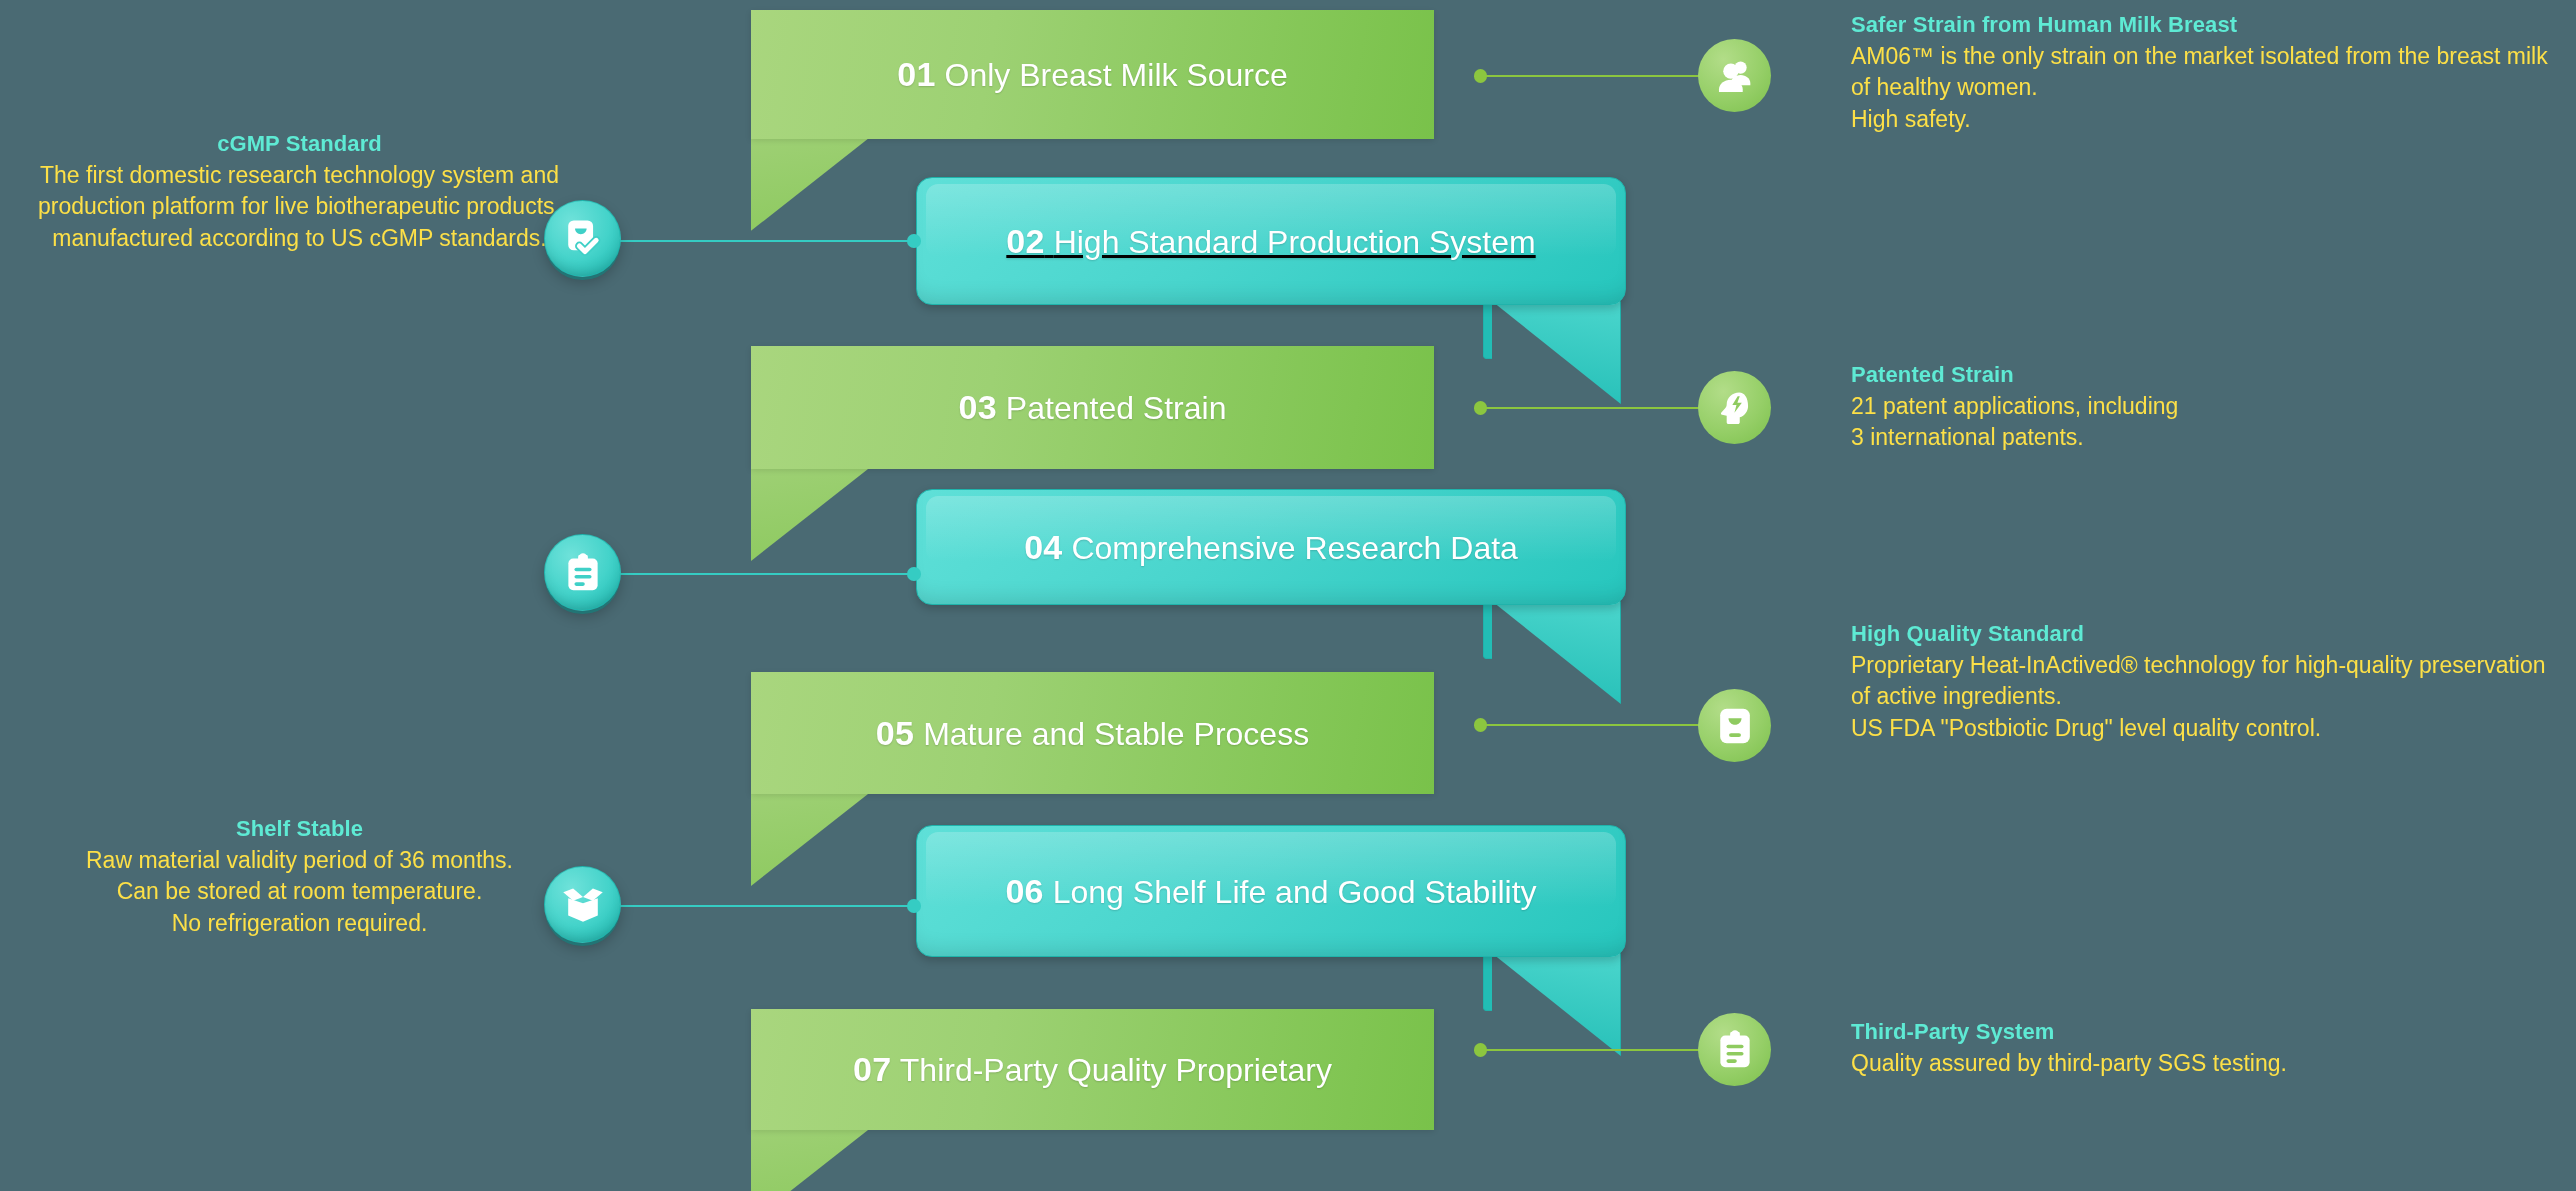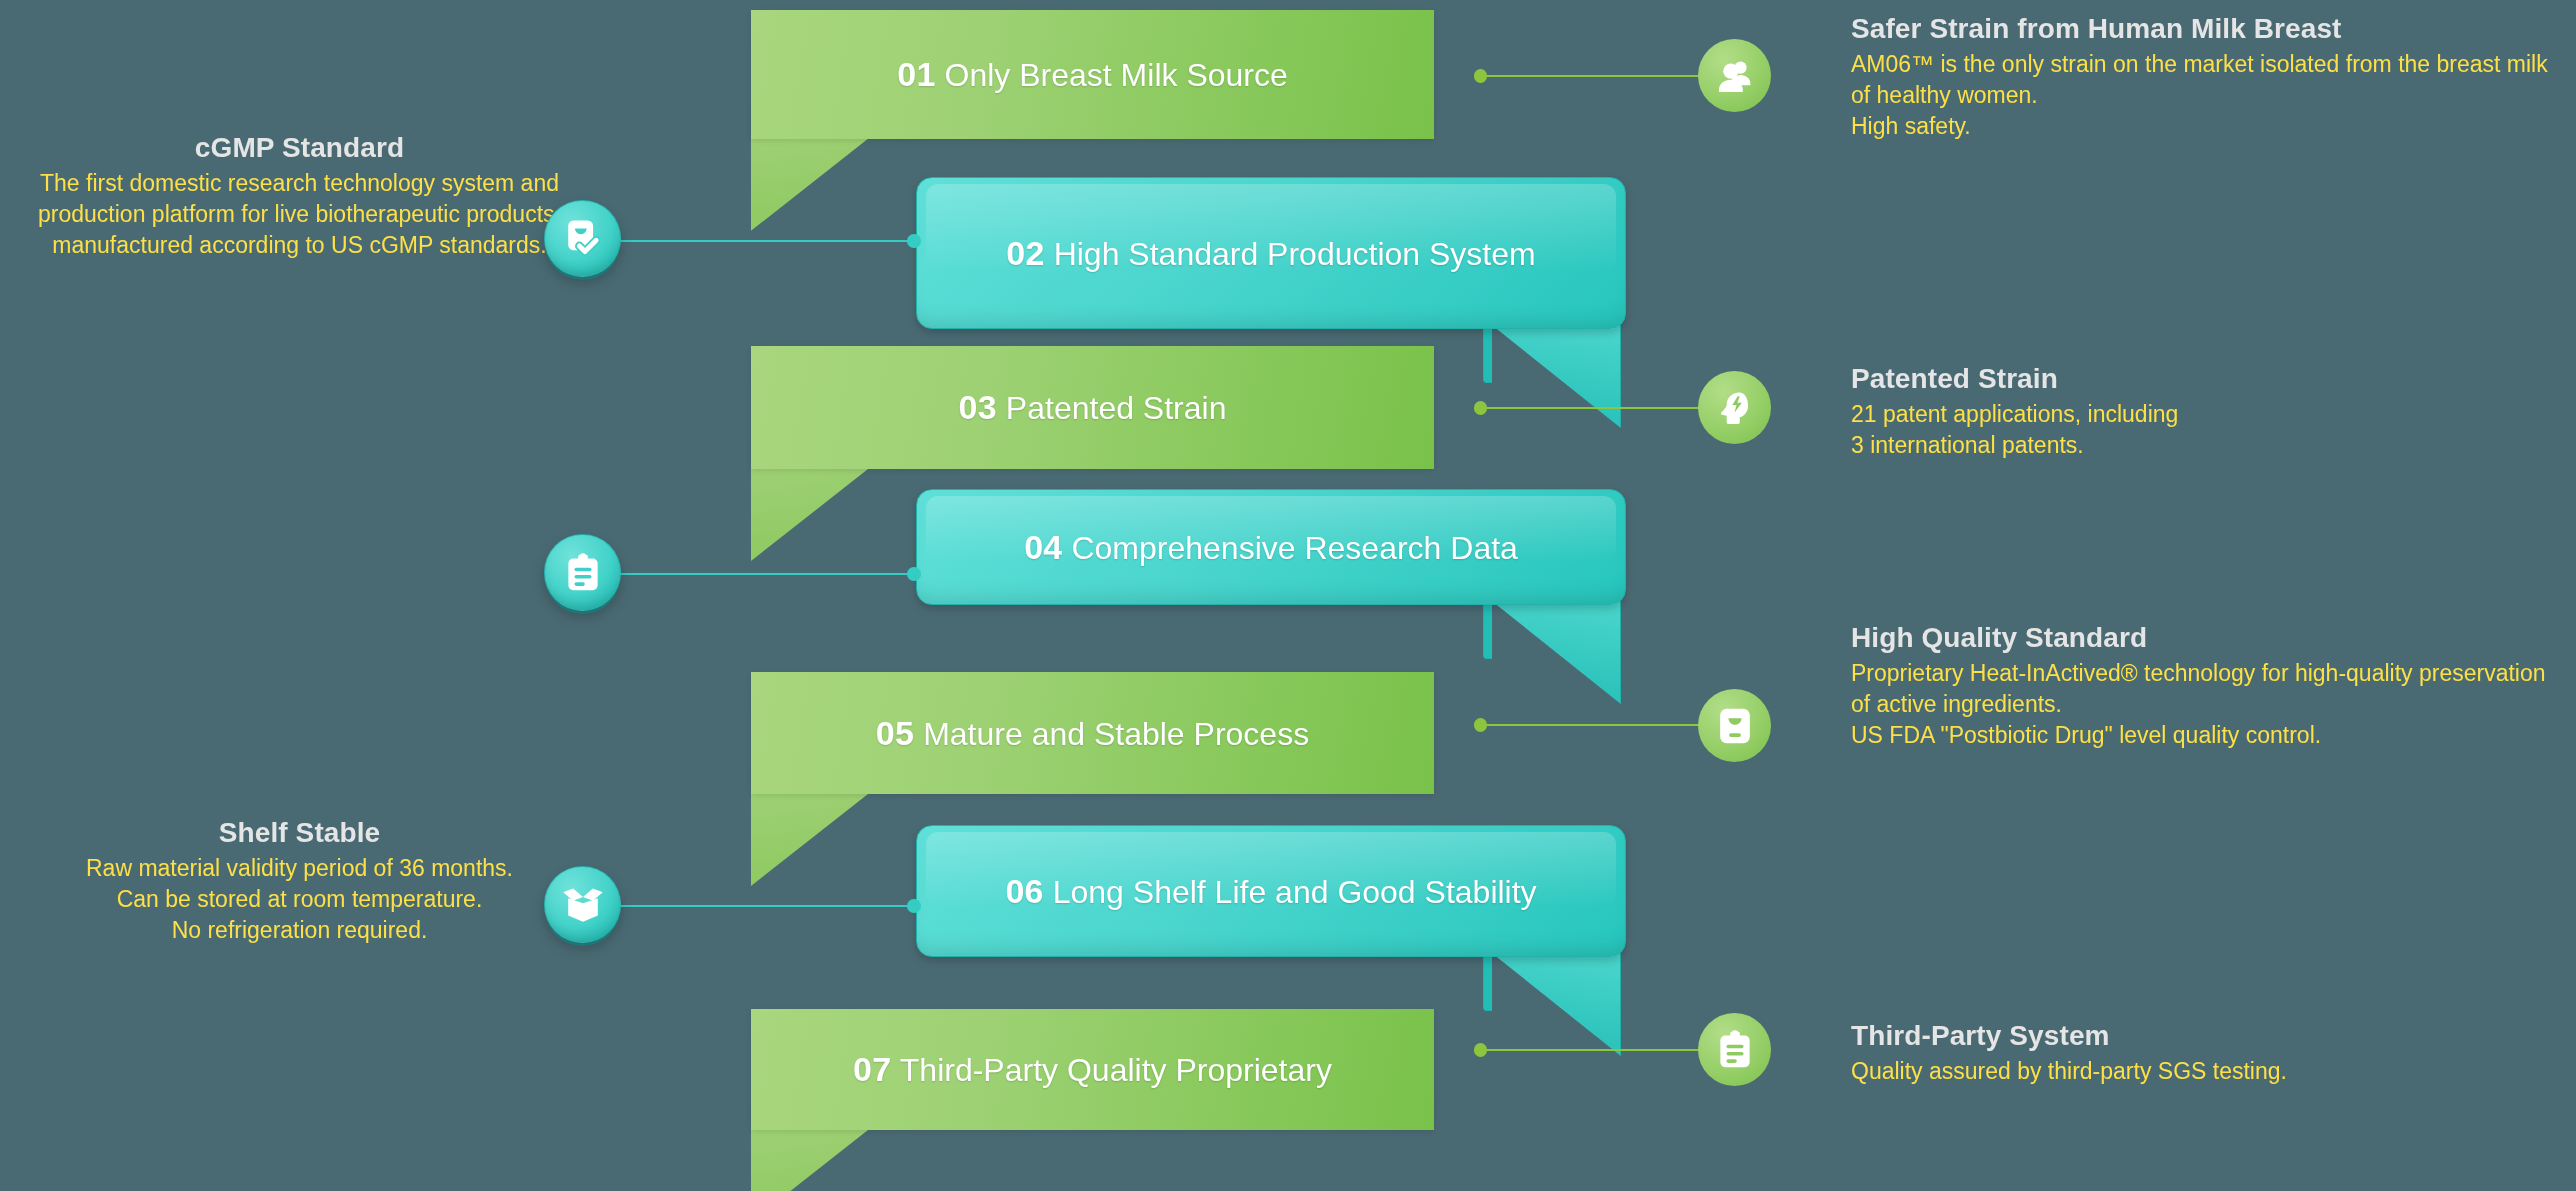--- a/index.html
+++ b/index.html
@@ -9,23 +9,23 @@
     font-family: "Liberation Sans", sans-serif;
     position: relative;
     overflow: hidden;
   }
   #stage { position: absolute; inset: 0; }
 
   
   .side-text { position: absolute; color: #4a4a4a; }
   .side-text .st-title {
     font-weight: bold;
-    font-size: 28px;
+    font-size: 22px;
     line-height: 1.25;
-    color: #e5e5e5;
+    color: #5eead4;
     margin-bottom: 2.5px;
     letter-spacing: 0.1px;
   }
   .side-text .st-body {
     font-size: 23px;
     line-height: 1.36;
     color: #fde047;
     white-space: pre-line;
   }
   .side-left  { left: 29px; width: 541px; text-align: center; }
@@ -122,21 +122,21 @@
     width: 77px; height: 77px;
     background: radial-gradient(circle at 35% 28%, #6fe2da 0%, #44d3ca 52%, #18b5ad 100%);
     box-shadow: 0 3.7px 0 -0.6px rgba(11,140,134,.55), 0 6.1px 12.3px rgba(0,0,0,.22),
                 inset 0 -8.6px 13.5px -7.4px rgba(0,0,0,.20);
     border: 1.8px solid rgba(16,167,160,.55);
   }
   .badge svg { display: block; }
 
   
   #banner1 { left: 751px; top: 9.8px;   width: 683px; height: 129px; }
-  #banner2 { left: 916px; top: 177px;  width: 710px; height: 152px; }
+  #banner2 { left: 916px; top: 177px;  width: 710px; height: 128px; text-decoration: underline; }
   #banner3 { left: 751px; top: 346px;  width: 683px; height: 123px; }
   #banner4 { left: 916px; top: 489px;  width: 710px; height: 116px; }
   #banner5 { left: 751px; top: 672px; width: 683px; height: 122px; }
   #banner6 { left: 916px; top: 825px; width: 710px; height: 132px; }
   #banner7 { left: 751px; top: 1009px; width: 683px; height: 121px; }
 
   #badge-r1 { left: 1698px; top: 39px;   }
   #badge-r2 { left: 1698px; top: 371px;  }
   #badge-r3 { left: 1698px; top: 689px; }
   #badge-r4 { left: 1698px; top: 1013px; }

